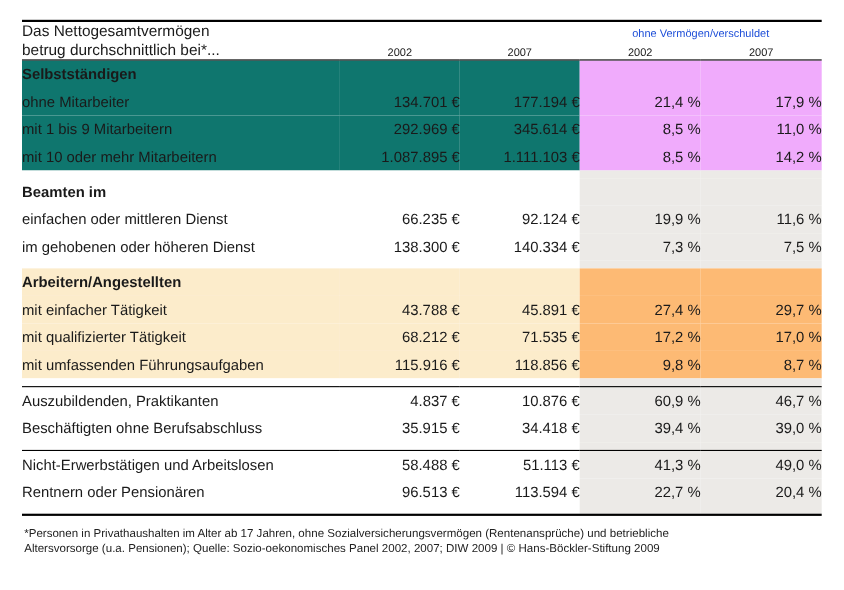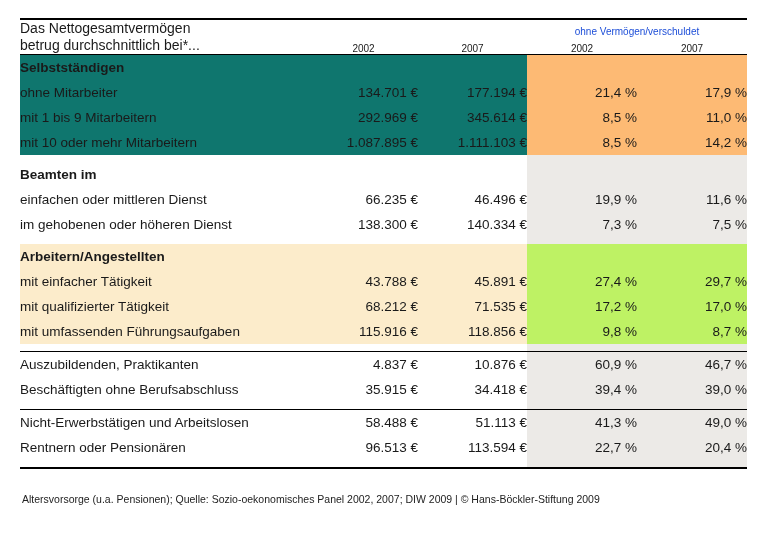--- a/index.html
+++ b/index.html
@@ -95,25 +95,25 @@
   }
   td.pct {
     text-align: right;
     padding-right: 26px;
     white-space: nowrap;
   }
   .bold {
     font-weight: bold;
   }
   .band-pink td.label, .band-pink td.num { background: #0f766e; }
-  .band-pink td.pct { background: #fdba74; }
+  .band-pink td.pct { background: #f0abfc; }
   .band-white td.label, .band-white td.num { background: #ffffff; }
   .band-white td.pct { background: #eceae7; }
   .band-cream td.label, .band-cream td.num { background: #fceccb; }
-  .band-cream td.pct { background: #bef264; }
+  .band-cream td.pct { background: #fdba74; }
 
   tr.sep td {
     height: 7px;
     font-size: 0;
     line-height: 0;
     padding: 0;
   }
   tr.sep td.label, tr.sep td.num { background: #ffffff; }
   tr.sep td.pct { background: #eceae7; }
 
@@ -217,21 +217,21 @@
       <tr class="data band-white">
         <td class="label bold">Beamten im</td>
         <td class="num"></td>
         <td class="num"></td>
         <td class="pct"></td>
         <td class="pct"></td>
       </tr>
       <tr class="data band-white">
         <td class="label">einfachen oder mittleren Dienst</td>
         <td class="num">66.235 €</td>
-        <td class="num">46.496 €</td>
+        <td class="num">92.124 €</td>
         <td class="pct">19,9 %</td>
         <td class="pct">11,6 %</td>
       </tr>
       <tr class="data band-white">
         <td class="label">im gehobenen oder höheren Dienst</td>
         <td class="num">138.300 €</td>
         <td class="num">140.334 €</td>
         <td class="pct">7,3 %</td>
         <td class="pct">7,5 %</td>
       </tr>
@@ -339,17 +339,17 @@
         <td class="num"></td>
         <td class="pct"></td>
         <td class="pct"></td>
       </tr>
     </tbody>
   </table>
 
   <div class="bottom-rule"></div>
 
   <div class="footnote">
-    <br>
+    <span>*Personen in Privathaushalten im Alter ab 17 Jahren, ohne Sozialversicherungsvermögen (Rentenansprüche) und betriebliche</span><br>
     <span>Altersvorsorge (u.a. Pensionen); Quelle: Sozio-oekonomisches Panel 2002, 2007; DIW 2009 | © Hans-Böckler-Stiftung 2009</span>
   </div>
 
 </div>
 
 </body></html>

